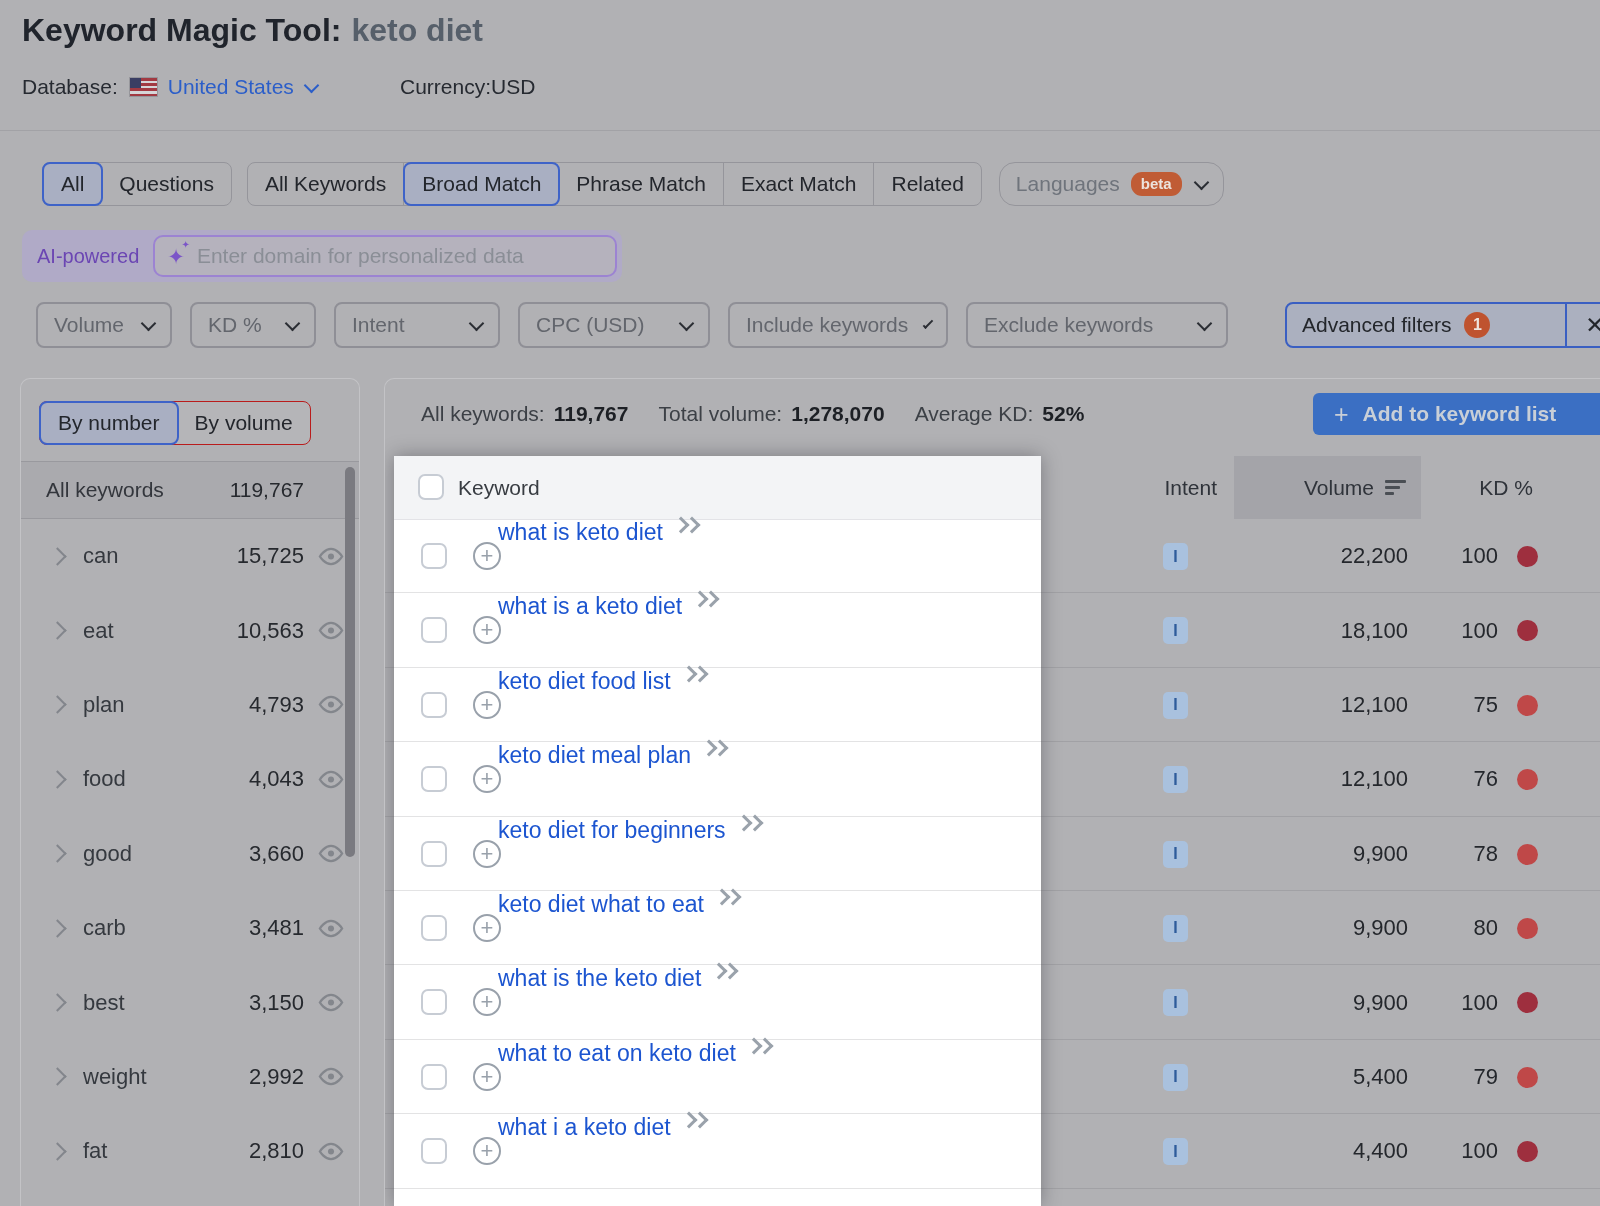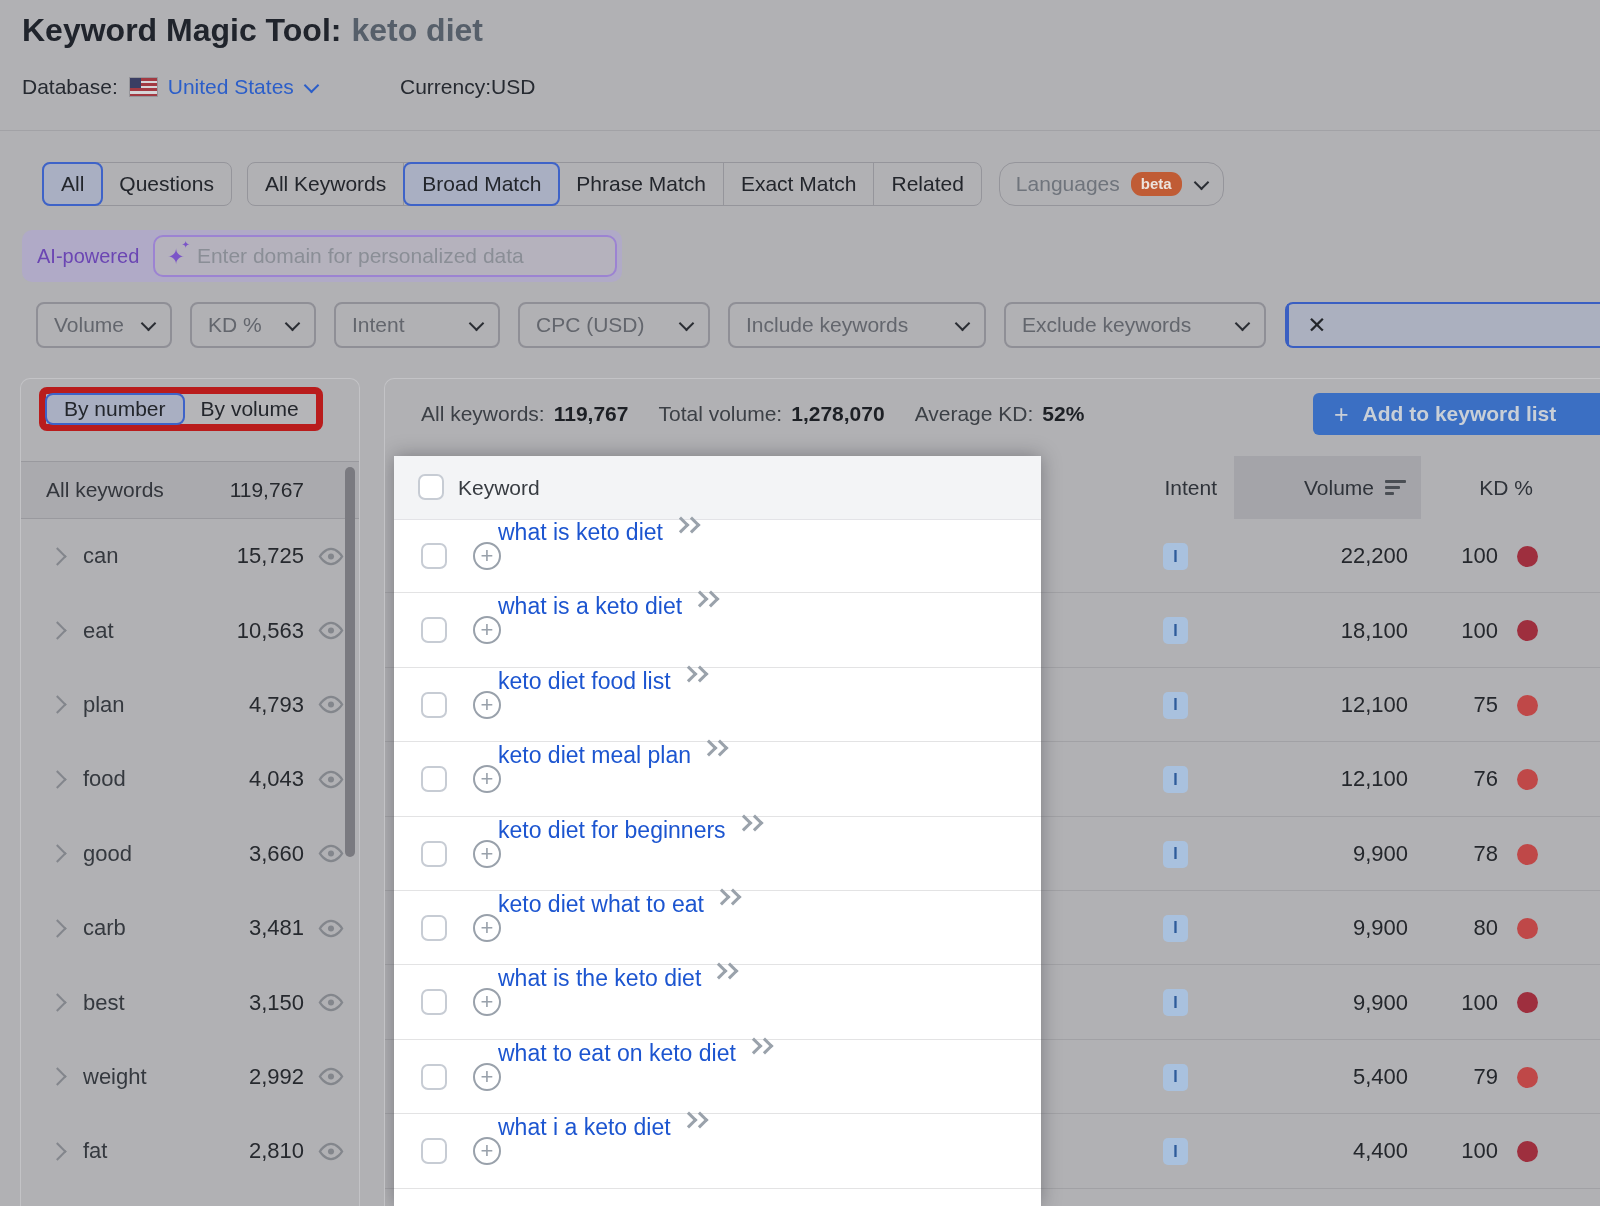--- a/index.html
+++ b/index.html
@@ -41,39 +41,39 @@
   .sparkle::after{content:"✦";position:absolute;font-size:10px;top:-6px;right:-5px;}
   .ai-input{flex:1;border:none;background:transparent;outline:none;font-size:21px;color:#3a3e44;
             font-family:"Liberation Sans","DejaVu Sans",sans-serif;}
   .ai-input::placeholder{color:#8a8e96;}
 
   
   .filters-row{position:absolute;left:36px;top:302px;height:46px;display:flex;gap:18px;}
   .filter-btn{height:46px;border:2px solid #8f8f96;border-radius:8px;display:flex;align-items:center;
               justify-content:space-between;padding:0 16px;font-size:21px;color:#63666d;box-sizing:border-box;white-space:nowrap;}
   .filter-btn .chev-down{margin-left:18px;}
-  .w-volume{width:136px}.w-kd{width:126px}.w-intent{width:166px}.w-cpc{width:192px}.w-incl{width:258px}.w-excl{width:262px}
+  .w-volume{width:136px}.w-kd{width:126px}.w-intent{width:166px}.w-cpc{width:192px}.w-incl{width:220px}.w-excl{width:262px}
   .adv-group{position:absolute;left:1285px;top:302px;height:46px;width:340px;display:flex;border:2px solid #3a5fc2;
              border-radius:8px;background:#abb0bf;box-sizing:border-box;}
   .adv-main{display:flex;align-items:center;padding:0 15px;flex:1;}
   .adv-label{font-size:21px;color:#23262b;white-space:nowrap;}
   .adv-count{margin-left:13px;width:26px;height:26px;border-radius:50%;background:#bf532f;color:#eee4de;
              font-size:16px;font-weight:700;display:flex;align-items:center;justify-content:center;flex:none;}
   .adv-close{width:56px;border-left:2px solid #3a5fc2;display:flex;align-items:center;justify-content:center;
              font-size:23px;font-weight:700;color:#23262b;}
 
   
   .sidebar-card{position:absolute;left:20px;top:378px;width:340px;height:828px;background:#b1b1b4;
                 border:1px solid #c3c3c6;border-bottom:none;border-radius:10px 10px 0 0;box-sizing:border-box;}
   .table-card{position:absolute;left:384px;top:378px;width:1216px;height:828px;background:#b1b1b4;
               border:1px solid #c3c3c6;border-right:none;border-bottom:none;border-radius:10px 0 0 0;
               box-sizing:border-box;overflow:hidden;}
 
   
-  .view-toggle{position:absolute;left:18px;top:8px;display:flex;height:44px;border:7px solid #b91c1c;
+  .view-toggle{position:absolute;left:18px;top:22px;display:flex;height:44px;border:1px solid #b91c1c;
                border-radius:8px;background:#b5b5b8;box-sizing:border-box;}
   .view-toggle .seg{font-size:21px;}
   .sb-header{position:absolute;left:0;right:0;top:82px;height:58px;background:#aaaaae;border-top:1px solid #99999e;
              border-bottom:1px solid #99999e;display:flex;align-items:center;justify-content:space-between;
              padding:0 55px 0 25px;box-sizing:border-box;}
   .sb-header .lbl{font-size:21px;color:#33363c;}
   .sb-header .cnt{font-size:21px;color:#26292e;}
   .sb-rows{position:absolute;left:0;right:0;top:140px;}
   .srow{height:74.4px;display:flex;align-items:center;padding:0 14px 0 30px;box-sizing:border-box;}
   .chev-right{display:inline-block;width:11px;height:11px;border-top:2.5px solid #83868c;border-right:2.5px solid #83868c;
@@ -195,20 +195,24 @@
     <div class="filter-btn w-incl">
       <span>Include keywords</span>
       <span class="chev-down"></span>
     </div>
     <div class="filter-btn w-excl">
       <span>Exclude keywords</span>
       <span class="chev-down"></span>
     </div>
   </div>
   <div class="adv-group">
+    <div class="adv-main">
+      <span class="adv-label">Advanced filters</span>
+      <span class="adv-count">1</span>
+    </div>
     <div class="adv-close">✕</div>
   </div>
 
   <div class="sidebar-card">
     <div class="view-toggle">
       <div class="seg selected">By number</div>
       <div class="seg">By volume</div>
     </div>
     <div class="sb-header">
       <span class="lbl">All keywords</span>

